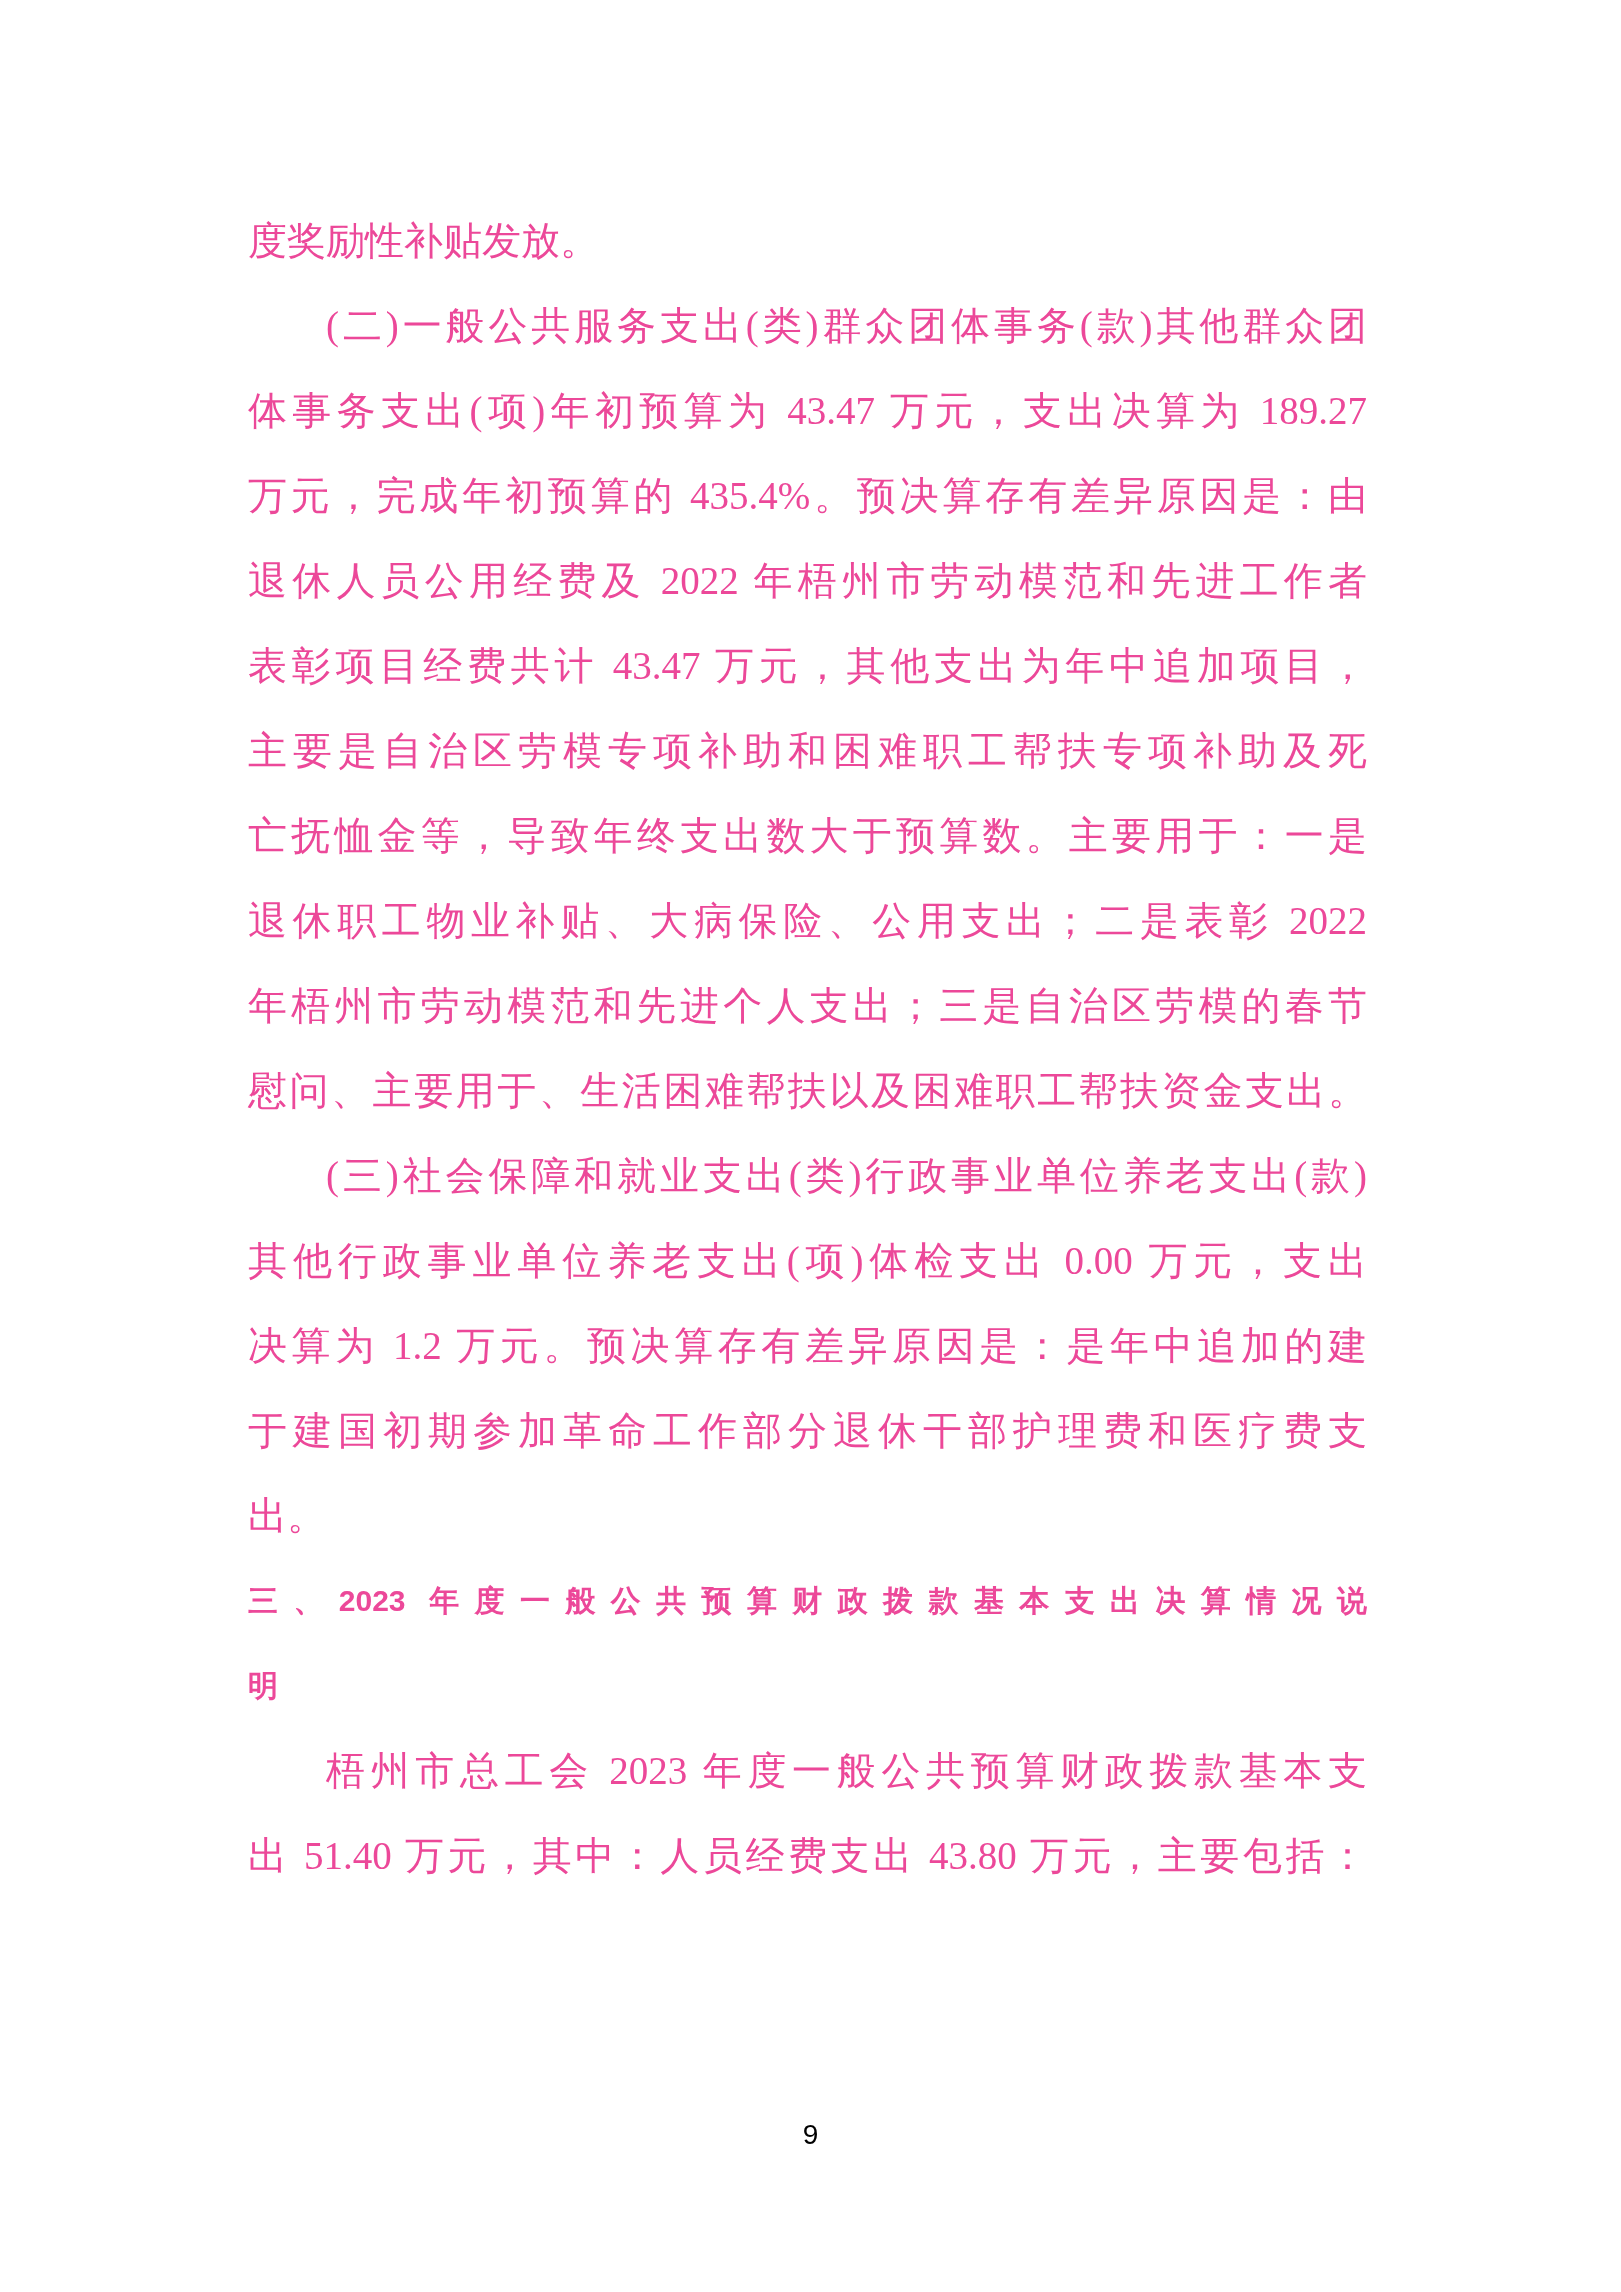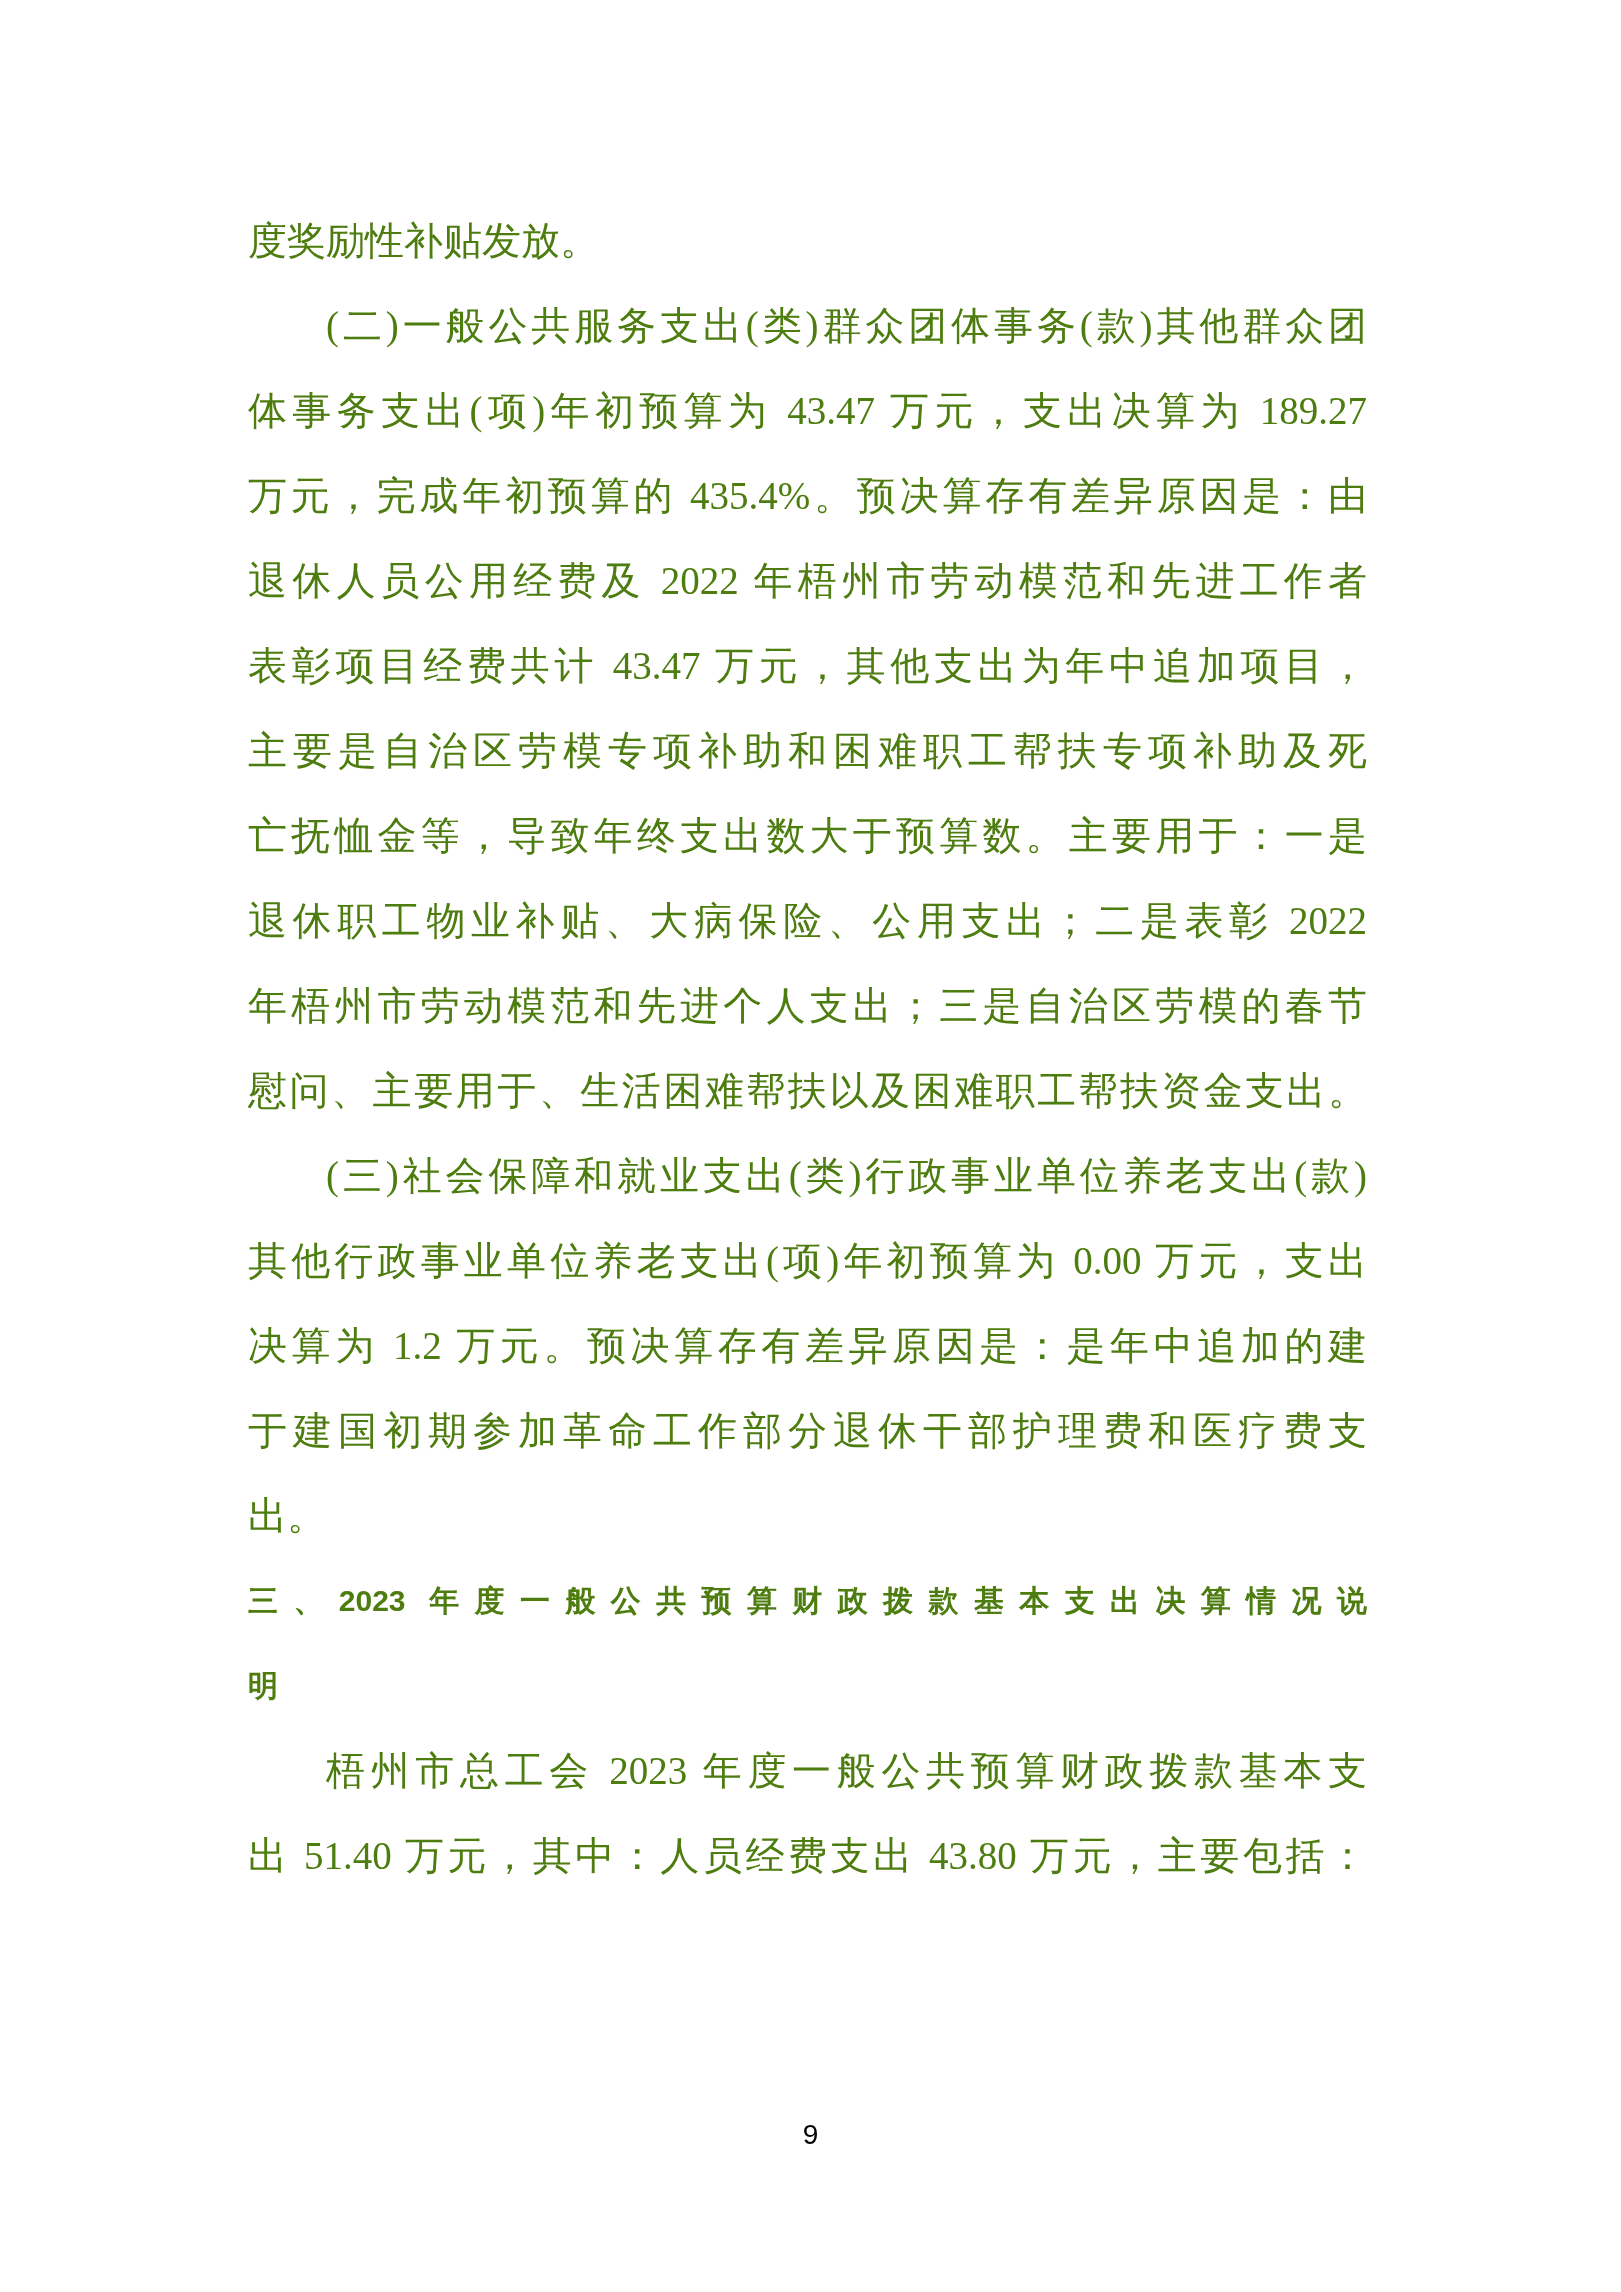--- a/index.html
+++ b/index.html
@@ -23,21 +23,21 @@
     top: 198px;
     width: 1119px;
   }
   .line {
     font-size: 39px;
     line-height: 85px;
     text-align: justify;
     text-align-last: justify;
     text-justify: inter-character;
     white-space: normal;
-    color: #4d7c0f;
+    color: #ec4899;
   }
   .line.end {
     text-align-last: left;
   }
   .line.indent {
     text-indent: 2em;
   }
   .line.heading {
     font-family: "Liberation Sans", "DejaVu Sans", sans-serif;
     font-weight: 700;
@@ -65,21 +65,21 @@
     <div class="line">体事务支出(项)年初预算为 43.47 万元，支出决算为 189.27</div>
     <div class="line">万元，完成年初预算的 435.4%。预决算存有差异原因是：由</div>
     <div class="line">退休人员公用经费及 2022 年梧州市劳动模范和先进工作者</div>
     <div class="line">表彰项目经费共计 43.47 万元，其他支出为年中追加项目，</div>
     <div class="line">主要是自治区劳模专项补助和困难职工帮扶专项补助及死</div>
     <div class="line">亡抚恤金等，导致年终支出数大于预算数。主要用于：一是</div>
     <div class="line">退休职工物业补贴、大病保险、公用支出；二是表彰 2022</div>
     <div class="line">年梧州市劳动模范和先进个人支出；三是自治区劳模的春节</div>
     <div class="line">慰问、主要用于、生活困难帮扶以及困难职工帮扶资金支出。</div>
     <div class="line indent">(三)社会保障和就业支出(类)行政事业单位养老支出(款)</div>
-    <div class="line">其他行政事业单位养老支出(项)年初预算为 0.00 万元，支出</div>
+    <div class="line">其他行政事业单位养老支出(项)体检支出 0.00 万元，支出</div>
     <div class="line">决算为 1.2 万元。预决算存有差异原因是：是年中追加的建</div>
     <div class="line">于建国初期参加革命工作部分退休干部护理费和医疗费支</div>
     <div class="line end">出。</div>
     <div class="line heading">三、2023 年度一般公共预算财政拨款基本支出决算情况说</div>
     <div class="line heading end">明</div>
     <div class="line indent">梧州市总工会 2023 年度一般公共预算财政拨款基本支</div>
     <div class="line">出 51.40 万元，其中：人员经费支出 43.80 万元，主要包括：</div>
   </div>
 
   <div class="page-number">9</div>

